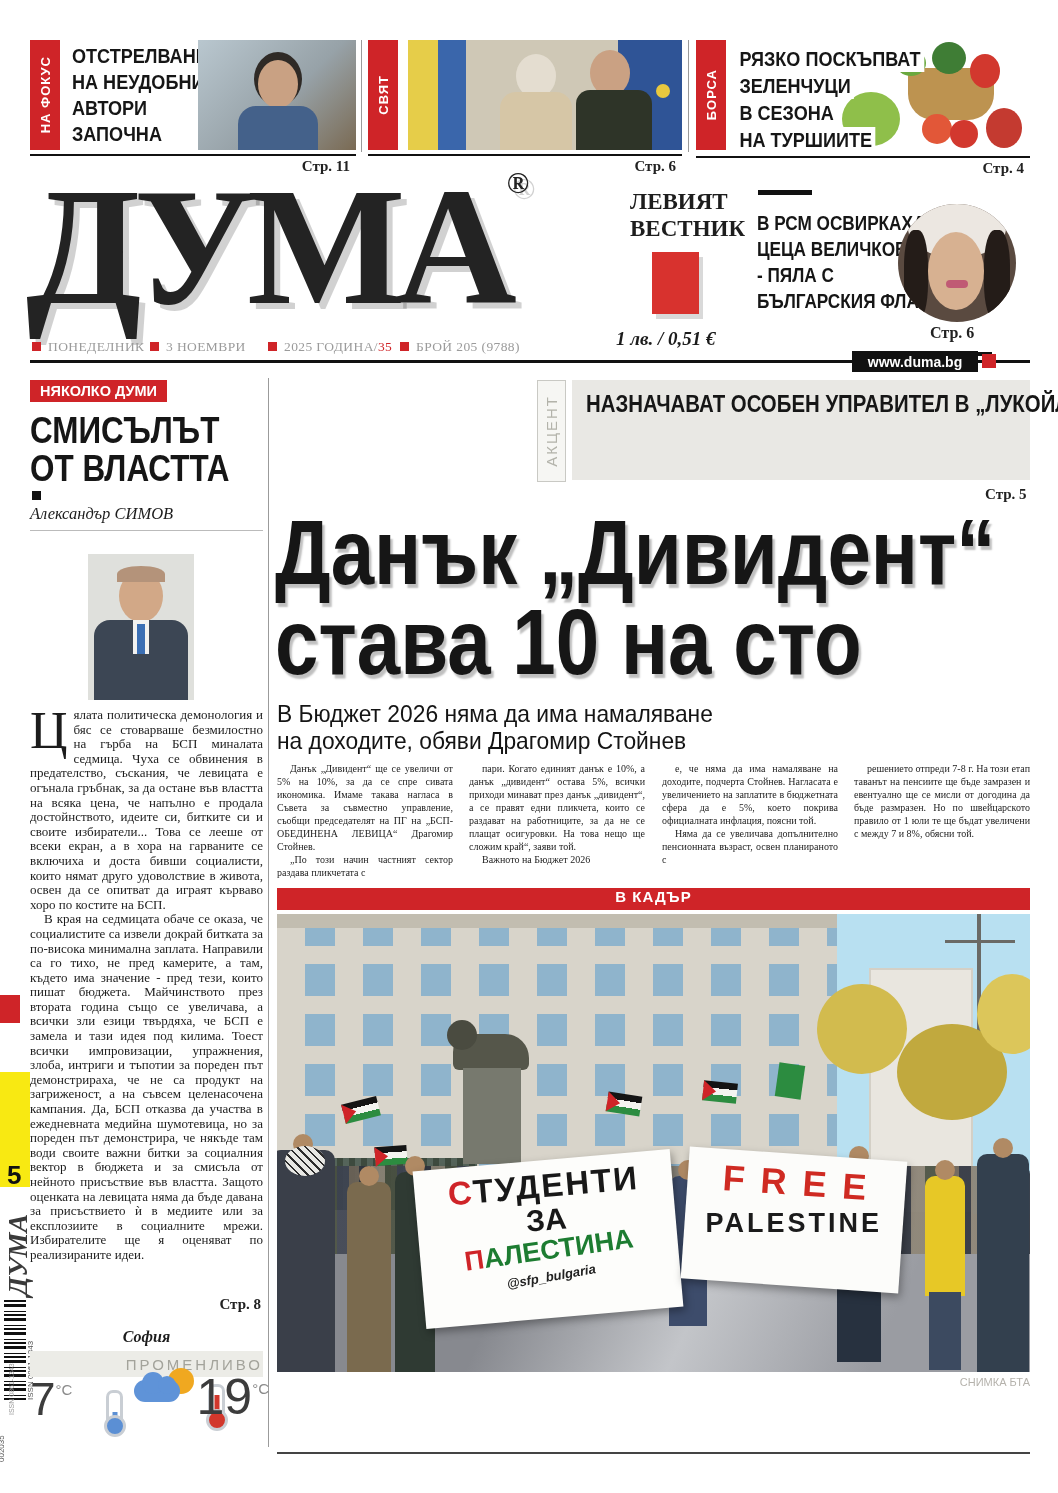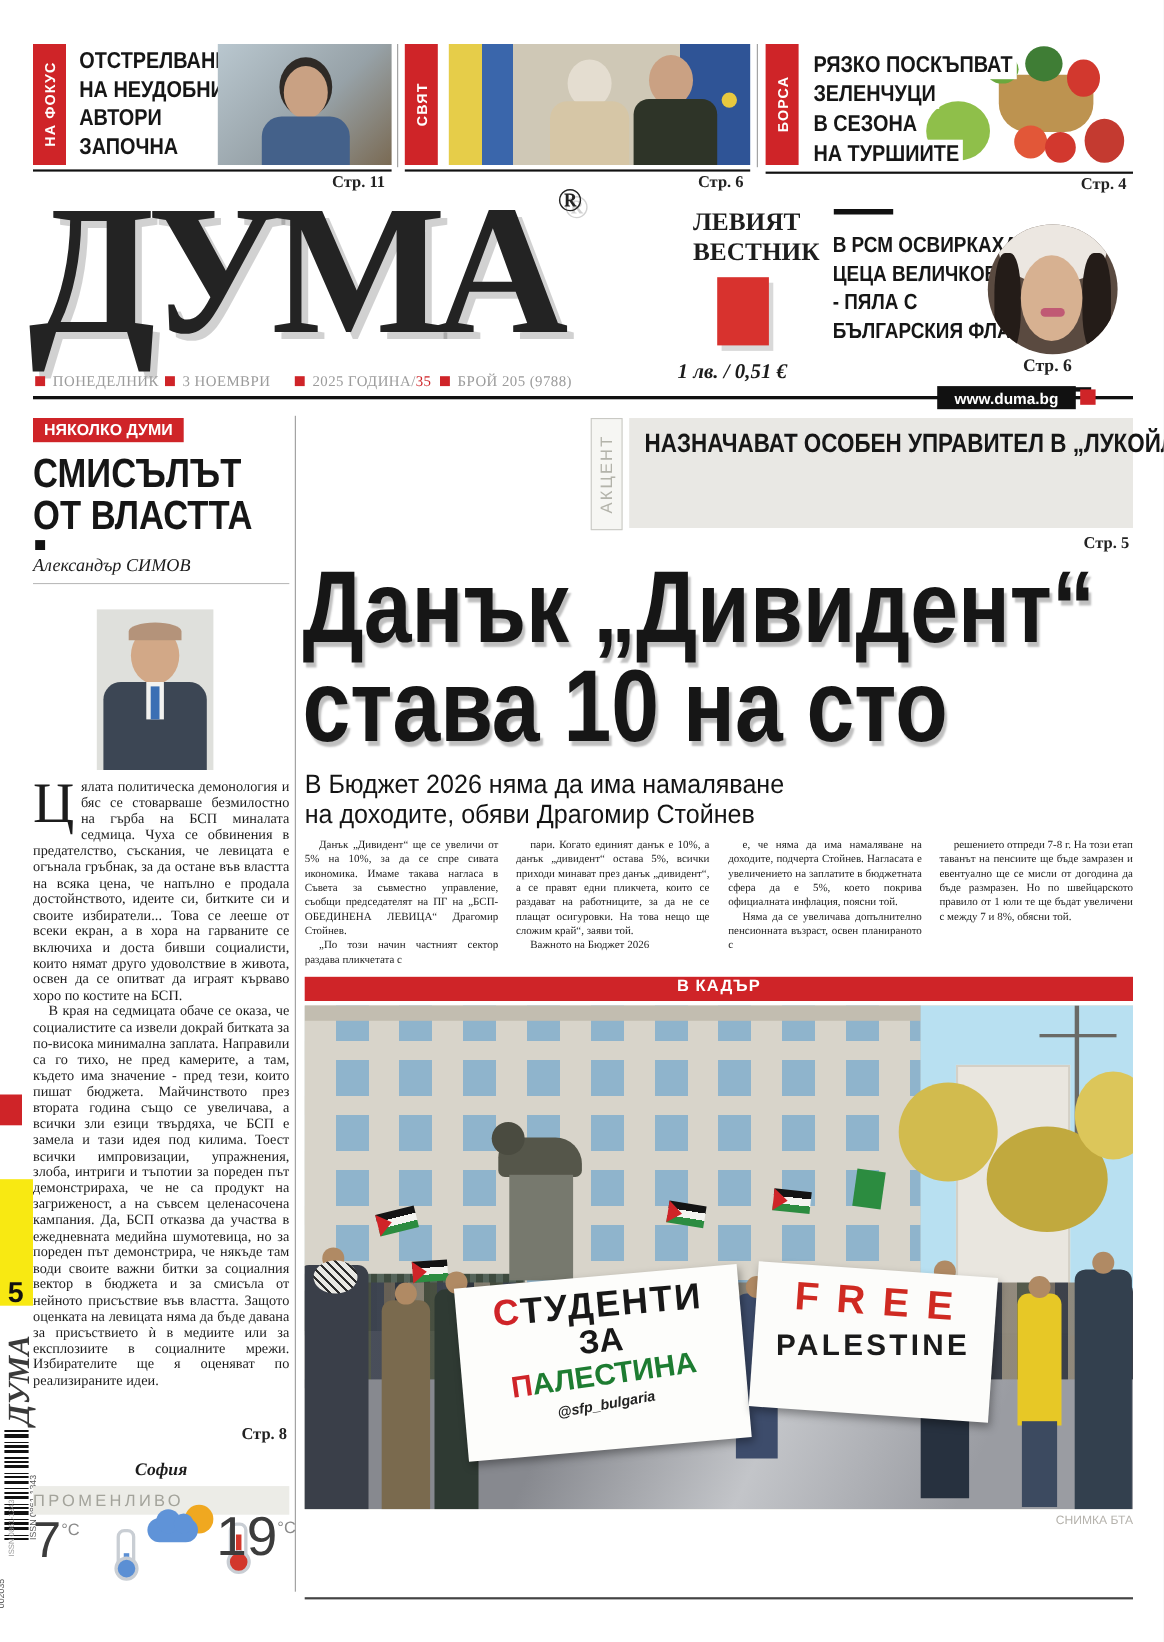--- a/index.html
+++ b/index.html
@@ -193,21 +193,21 @@
 
     <div class="abs body-txt" style="left:0;top:330px;width:233px">
       <p style="text-indent:0"><span class="dropcap">Ц</span><span>ялата политическа демонология и бяс се стоварваше безмилостно на гърба на БСП миналата седмица. Чуха се обвинения в предателство, съскания, че левицата е огънала гръбнак, за да остане във властта на всяка цена, че напълно е продала достойнството, идеите си, битките си и своите избиратели... Това се лееше от всеки екран, а в хора на гарваните се включиха и доста бивши социалисти, които нямат друго удоволствие в живота, освен да се опитват да играят кърваво хоро по костите на БСП.</span></p>
       <p>В края на седмицата обаче се оказа, че социалистите са извели докрай битката за по-висока минимална заплата. Направили са го тихо, не пред камерите, а там, където има значение - пред тези, които пишат бюджета. Майчинството през втората година също се увеличава, а всички зли езици твърдяха, че БСП е замела и тази идея под килима. Тоест всички импровизации, упражнения, злоба, интриги и тъпотии за пореден път демонстрираха, че не са продукт на загриженост, а на съвсем целенасочена кампания. Да, БСП отказва да участва в ежедневната медийна шумотевица, но за пореден път демонстрира, че някъде там води своите важни битки за социалния вектор в бюджета и за смисъла от нейното присъствие във властта. Защото оценката на левицата няма да бъде давана за присъствието ѝ в медиите или за експлозиите в социалните мрежи. Избирателите ще я оценяват по реализираните идеи.</p>
     </div>
     <div class="abs pref" style="right:2px;top:918px">Стр. 8</div>
 
     
     <div class="abs" style="left:0;top:950px;width:233px;height:118px">
       <div style="text-align:center;font-weight:bold;font-style:italic;font-size:16px">София</div>
-      <div style="margin-top:5px;height:26px;background:#ecece7;display:flex;align-items:center;justify-content:flex-start;
+      <div style="margin-top:5px;height:26px;background:#ecece7;display:flex;align-items:center;justify-content:flex-end;
                   font-family:'Liberation Sans',sans-serif;font-size:15px;letter-spacing:3px;color:#a3a39b">
         <span>ПРОМЕНЛИВО</span>
       </div>
       <div class="abs temp" style="left:0;top:48px;font-size:46px;line-height:1">
         <span>7</span><span class="tu">°C</span>
       </div>
       <i class="abs thermo tblue" style="left:76px;top:62px"></i>
       <div class="abs" style="left:104px;top:40px;width:64px;height:44px">
         <i class="abs circ" style="left:34px;top:0;width:26px;height:26px;background:#f0a820"></i>
         <i class="abs" style="left:0;top:12px;width:46px;height:22px;border-radius:12px;background:#5f93d8"></i>

